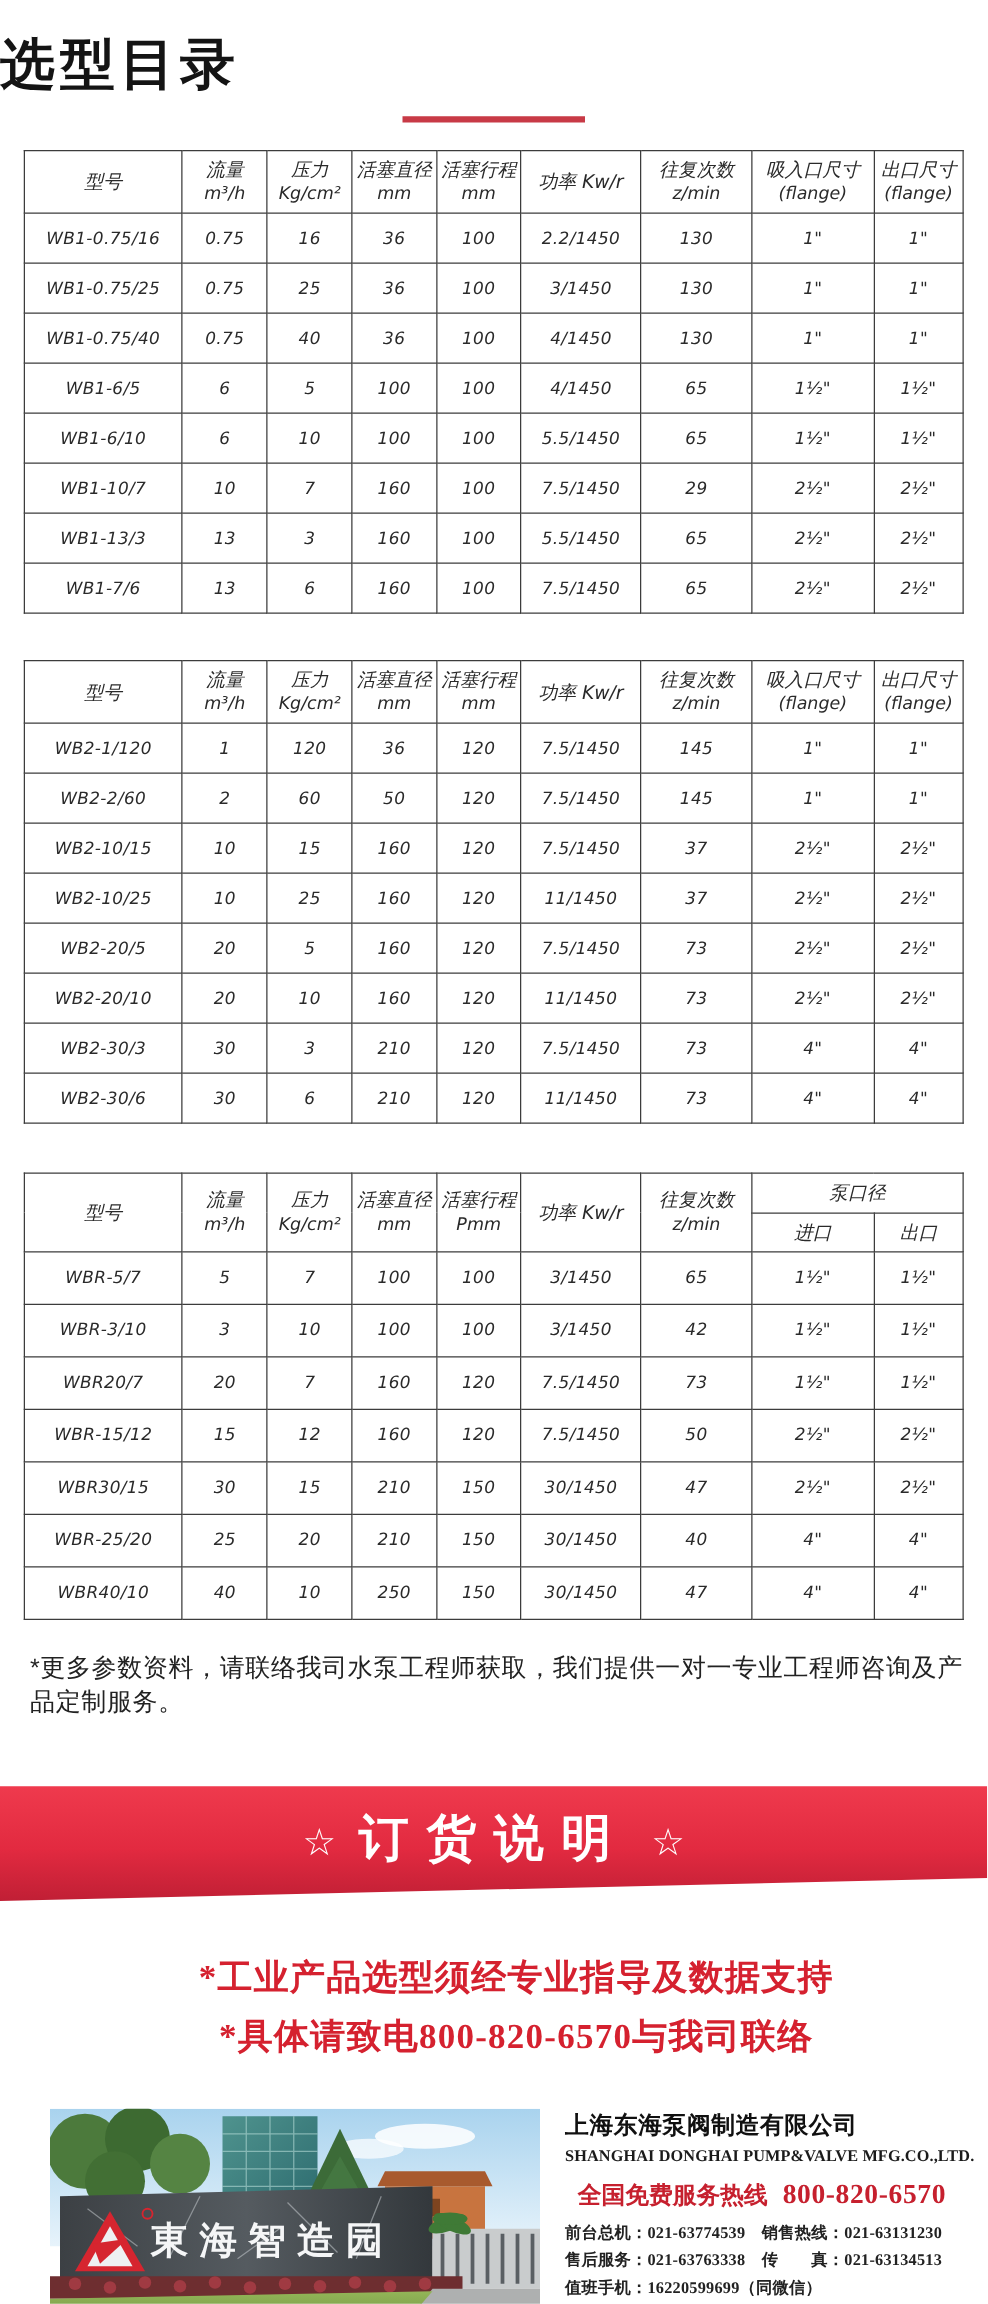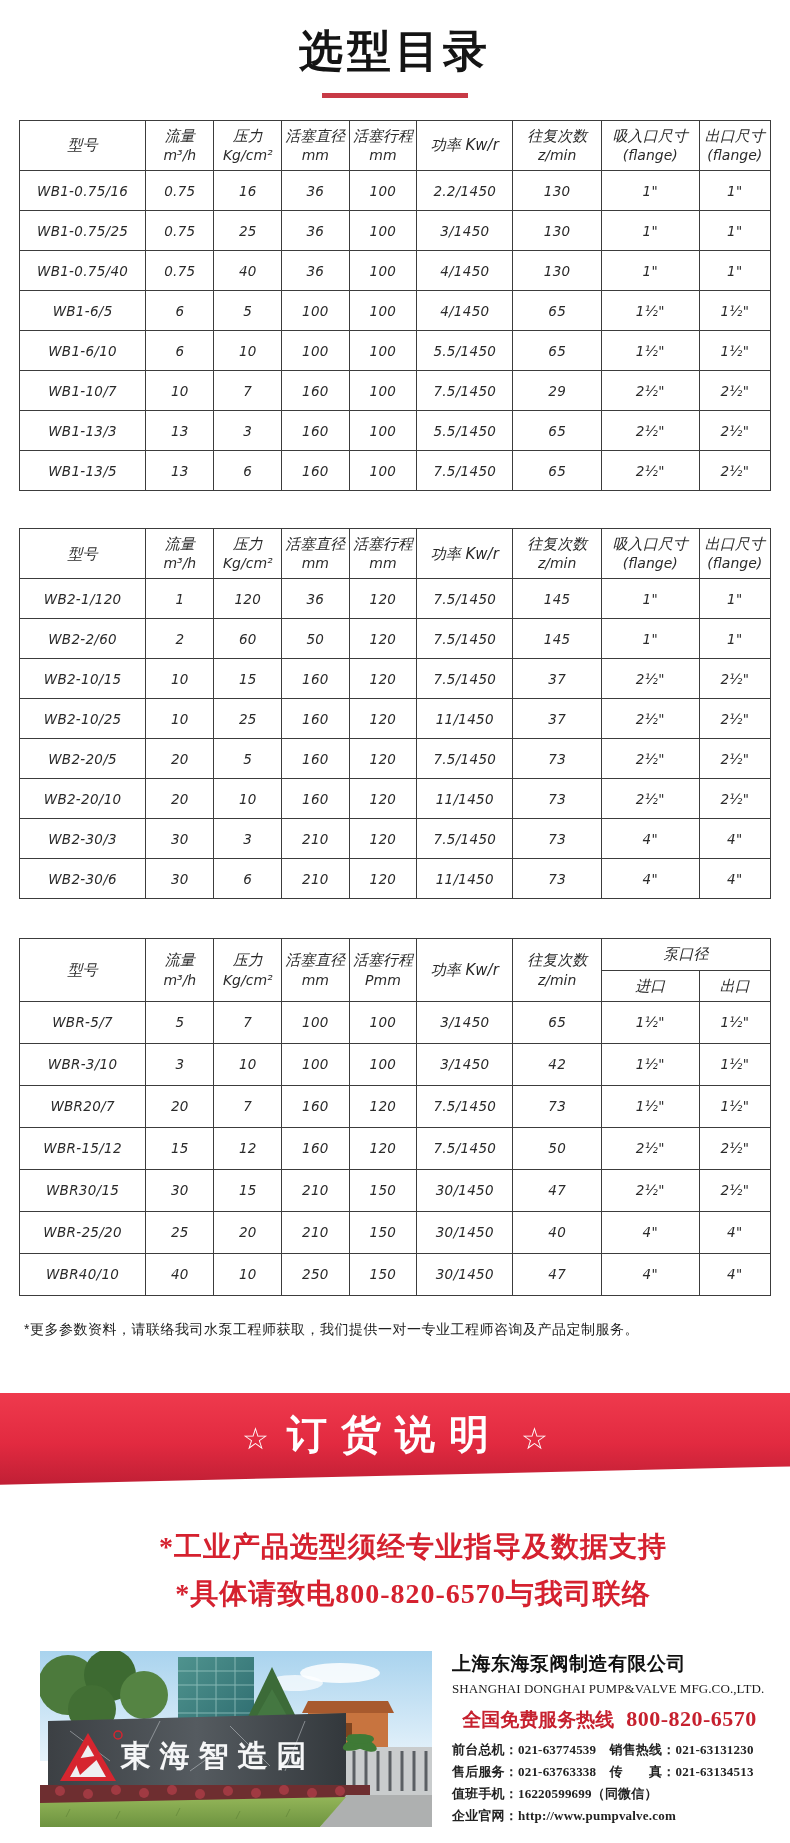--- a/index.html
+++ b/index.html
@@ -4,21 +4,21 @@
 <style>
   html,body{margin:0;padding:0;}
   body{
     width:790px;height:1843px;overflow:hidden;background:#ffffff;
     font-family:"Liberation Sans",sans-serif;color:#1e1e1e;position:relative;
   }
   .page{width:790px;}
 
   
   .doc-title{
-    margin:22px auto 0;text-align:center;
+    margin:22px auto 0;text-align:left;
     font-size:44px;font-weight:bold;letter-spacing:4px;color:#141414;
     font-family:"DejaVu Sans","Liberation Sans",sans-serif;
   }
   .title-rule{width:146px;height:5px;background:#c83a46;margin:12px auto 0;}
 
   
   .spec-table{
     width:752px;margin:0 auto;border-collapse:collapse;table-layout:fixed;
     font-family:"DejaVu Sans","Liberation Sans",sans-serif;
     font-style:italic;
@@ -31,21 +31,21 @@
   .spec-table th{font-size:15px;padding:5px 1px;line-height:1.35;}
   .spec-table td{font-size:13.5px;height:37px;letter-spacing:0.3px;}
   .t3 td{height:39px;}
   .th-sub{font-size:14px;}
   .mt-table1{margin-top:22px;}
   .mt-table2{margin-top:37px;}
   .mt-table3{margin-top:39px;}
 
   
   .footnote{
-    margin:25px 0 0 24px;font-size:14px;color:#222;letter-spacing:0.5px;
+    margin:25px 0 0 24px;font-size:20px;color:#222;letter-spacing:0.5px;
   }
 
   
   .order-banner{
     margin-top:54px;width:790px;height:92px;
     background:linear-gradient(180deg,#ef3a4d 0%,#e22a40 55%,#c2industry 100%);
     background:linear-gradient(180deg,#ef3a4d 0%,#e22a40 55%,#c01f35 100%);
     clip-path:polygon(0 0,100% 0,100% 80%,0 100%);
     display:flex;align-items:center;justify-content:center;
     color:#ffffff;
@@ -68,21 +68,21 @@
     margin-top:34px;display:flex;flex-direction:row;align-items:flex-start;
     padding-left:40px;
   }
   .photo-wrap{width:392px;height:132px;flex:0 0 auto;}
   .info{margin-left:20px;width:315px;flex:0 0 auto;}
   .company-cn{
     font-size:19px;font-weight:bold;color:#101010;letter-spacing:0.5px;
     font-family:"DejaVu Sans","Liberation Sans",sans-serif;white-space:nowrap;
   }
   .company-en{
-    margin-top:4px;font-size:13px;font-weight:normal;color:#1b1b1b;
+    margin-top:4px;font-size:13px;font-weight:bold;color:#1b1b1b;
     font-family:"Liberation Serif","DejaVu Serif",serif;white-space:nowrap;letter-spacing:0.1px;
   }
   .hotline{
     margin-top:9px;color:#c6202e;font-weight:bold;white-space:nowrap;
     font-family:"Liberation Serif","DejaVu Serif",serif;
     text-align:center;
   }
   .hotline .hotline-label{font-size:19px;}
   .hotline .hotline-number{font-size:22px;margin-left:8px;letter-spacing:0.5px;}
   .contact-lines{margin-top:6px;}
@@ -221,21 +221,21 @@
           <td>13</td>
           <td>3</td>
           <td>160</td>
           <td>100</td>
           <td>5.5/1450</td>
           <td>65</td>
           <td>2½"</td>
           <td>2½"</td>
         </tr>
         <tr>
-          <td>WB1-13/5</td>
+          <td>WB1-7/6</td>
           <td>13</td>
           <td>6</td>
           <td>160</td>
           <td>100</td>
           <td>7.5/1450</td>
           <td>65</td>
           <td>2½"</td>
           <td>2½"</td>
         </tr>
       </tbody>

